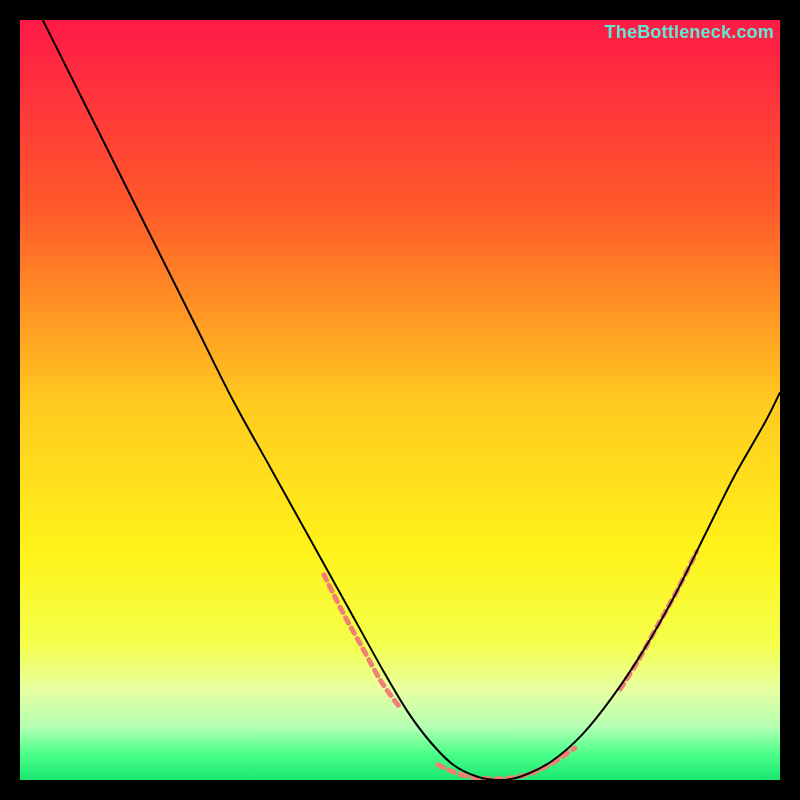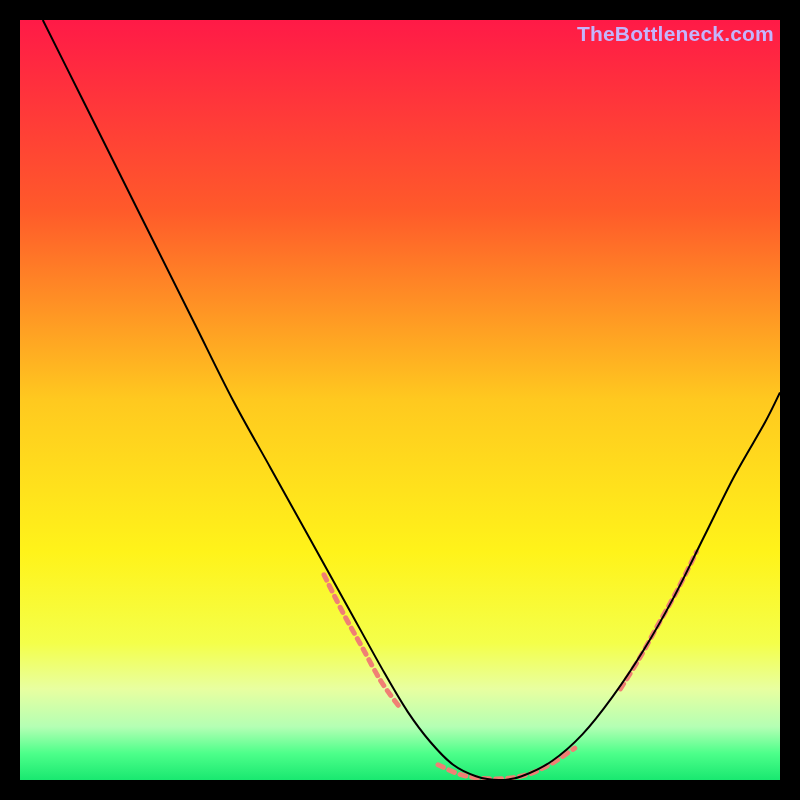--- a/index.html
+++ b/index.html
@@ -23,23 +23,23 @@
     left: 0;
     top: 0;
     width: 760px;
     height: 760px;
   }
   .watermark {
     position: absolute;
     top: 2px;
     right: 6px;
     font-family: Arial, Helvetica, sans-serif;
-    font-size: 21px;
+    font-size: 18px;
     font-weight: 600;
-    color: #c4b5fd;
+    color: #5eead4;
     letter-spacing: 0.2px;
     user-select: none;
   }
 </style>
 </head>
 <body>
 
 <div class="frame">
   <svg class="plot-area" viewBox="0 0 760 760" preserveAspectRatio="none">
     <defs>

